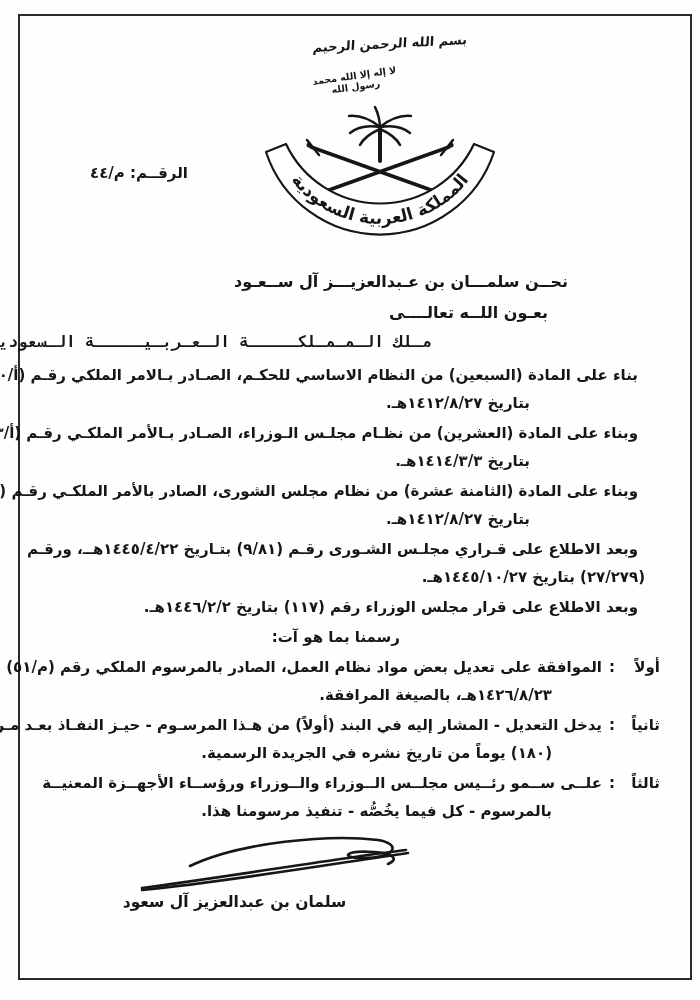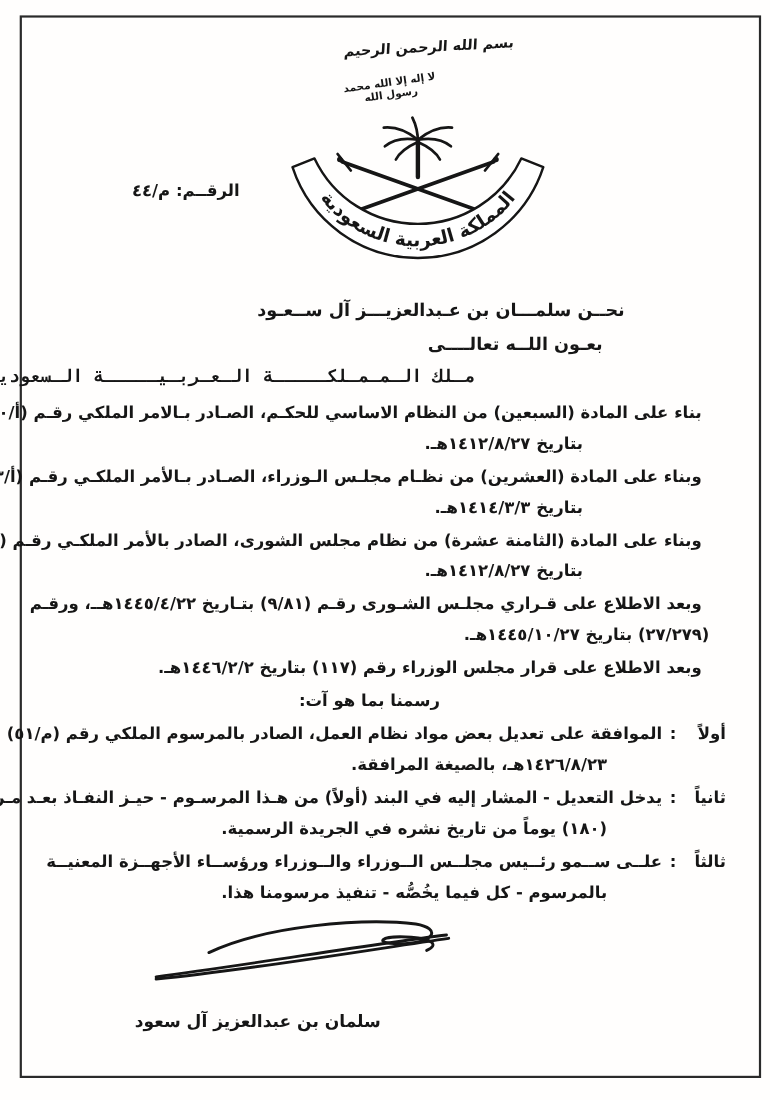--- a/index.html
+++ b/index.html
@@ -15,42 +15,42 @@
   }
   .bismillah{
     position:absolute; top:36px; left:310px; width:160px; text-align:center;
     font-size:13px; transform:skewX(-6deg) rotate(-3deg); letter-spacing:1px;
   }
   .shahada{
     position:absolute; top:70px; left:300px; width:110px; text-align:center;
     font-size:9.5px; line-height:11px; transform:rotate(-8deg); letter-spacing:1px;
   }
   .emblem{position:absolute; top:95px; left:255px; width:250px; height:150px;}
-  .refblock{position:absolute; top:160px; right:436px; width:190px; text-align:center;}
+  .refblock{position:absolute; top:160px; right:420px; width:190px; text-align:left;}
   .refline{font-size:15px; line-height:27px; white-space:nowrap;}
   .bodytext{position:absolute; top:266px; right:40px; width:622px; direction:rtl;}
   .line{text-align:right; font-size:15px; line-height:28px; white-space:nowrap;}
   .pre{font-size:16px; line-height:31px;}
   .inv{padding-right:112px;}
   .kname{padding-right:92px;}
   .ktitle{padding-right:228px;font-family:Liberation Mono, monospace;}
   .para{margin-top:2px;}
   .first{padding-right:22px;}
   .cont{padding-right:130px;}
   .cont2{padding-right:15px;}
   .decree-intro{padding-right:260px; margin-top:2px;}
   .article{display:flex; margin-top:2px;}
   .alabel{flex:none; width:38px; font-size:15px; line-height:28px;}
   .acolon{flex:none; width:20px; font-size:15px; line-height:28px; text-align:center;}
   .abody{flex:1; min-width:0;}
   .aind{padding-right:50px;}
   .sig{position:absolute; top:826px; left:130px; width:300px; height:80px;}
   .signame{
     position:absolute; top:893px; left:117px; width:235px;
-    text-align:center; font-size:15.5px;margin-top:27px;
+    text-align:center; font-size:15.5px;
   }
   svg text{font-family:"DejaVu Sans", sans-serif; font-weight:bold;}
 </style>
 </head>
 <body>
 
 <div class="page">
   <div class="frame"></div>
 
   <div class="bismillah">بسم الله الرحمن الرحيم</div>

